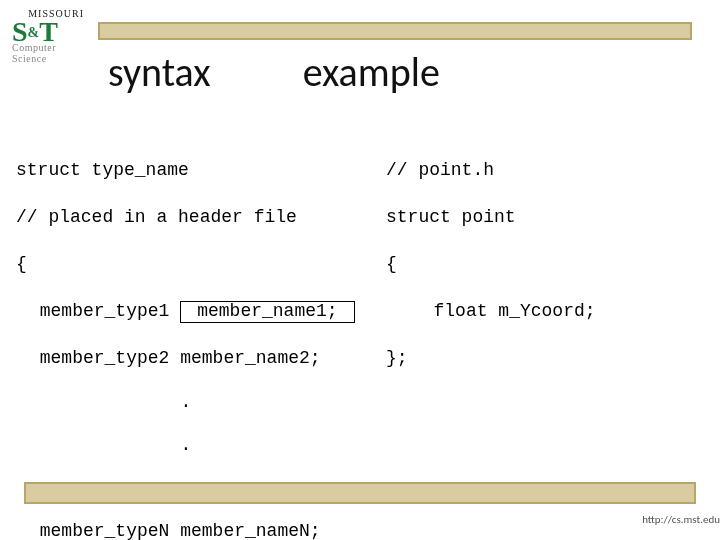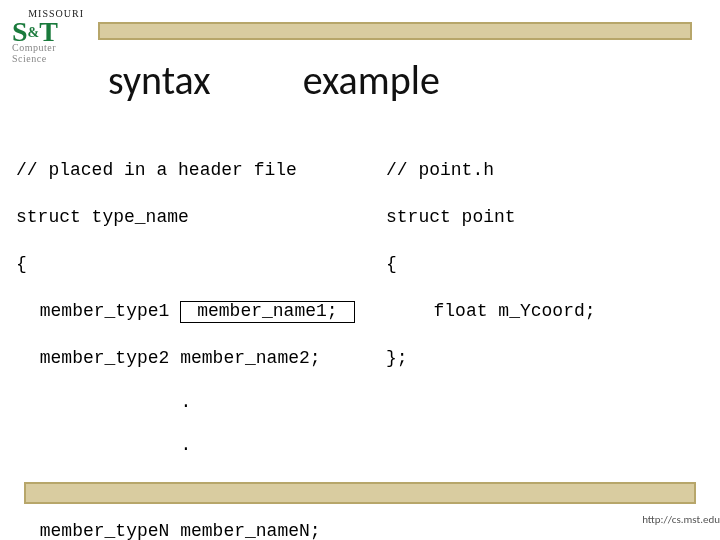--- a/index.html
+++ b/index.html
@@ -65,21 +65,21 @@
     font-size: 28px;
   }
   .logo-sub {
     font-size: 10px;
     color: #888;
     letter-spacing: 0.5px;
     margin-top: -2px;
   }
   .headings {
     position: absolute;
-    top: 56px;
+    top: 48px;
     left: 0;
     width: 720px;
     display: flex;
     font-family: Calibri, Arial, sans-serif;
   }
   .heading {
     font-size: 40px;
     color: #111;
   }
   .heading.left {
@@ -165,22 +165,22 @@
 
   <div class="top-rule"></div>
 
   <div class="headings">
     <div class="heading left">syntax</div>
     <div class="heading right">example</div>
   </div>
 
   <div class="body">
     <div class="col left">
+<div>struct type_name</div>
 <div>// placed in a header file</div>
-<div>struct type_name</div>
 <div>{</div>
 <div><span class="indent"></span><span>member_type1 </span><span class="box">member_name1;</span></div>
 <div><span class="indent"></span><span>member_type2 member_name2;</span></div>
 <div class="dots">.</div>
 <div class="dots">.</div>
 <div class="dots">.</div>
 <div><span class="indent"></span><span>member_typeN member_nameN;</span></div>
 
     </div>
 

